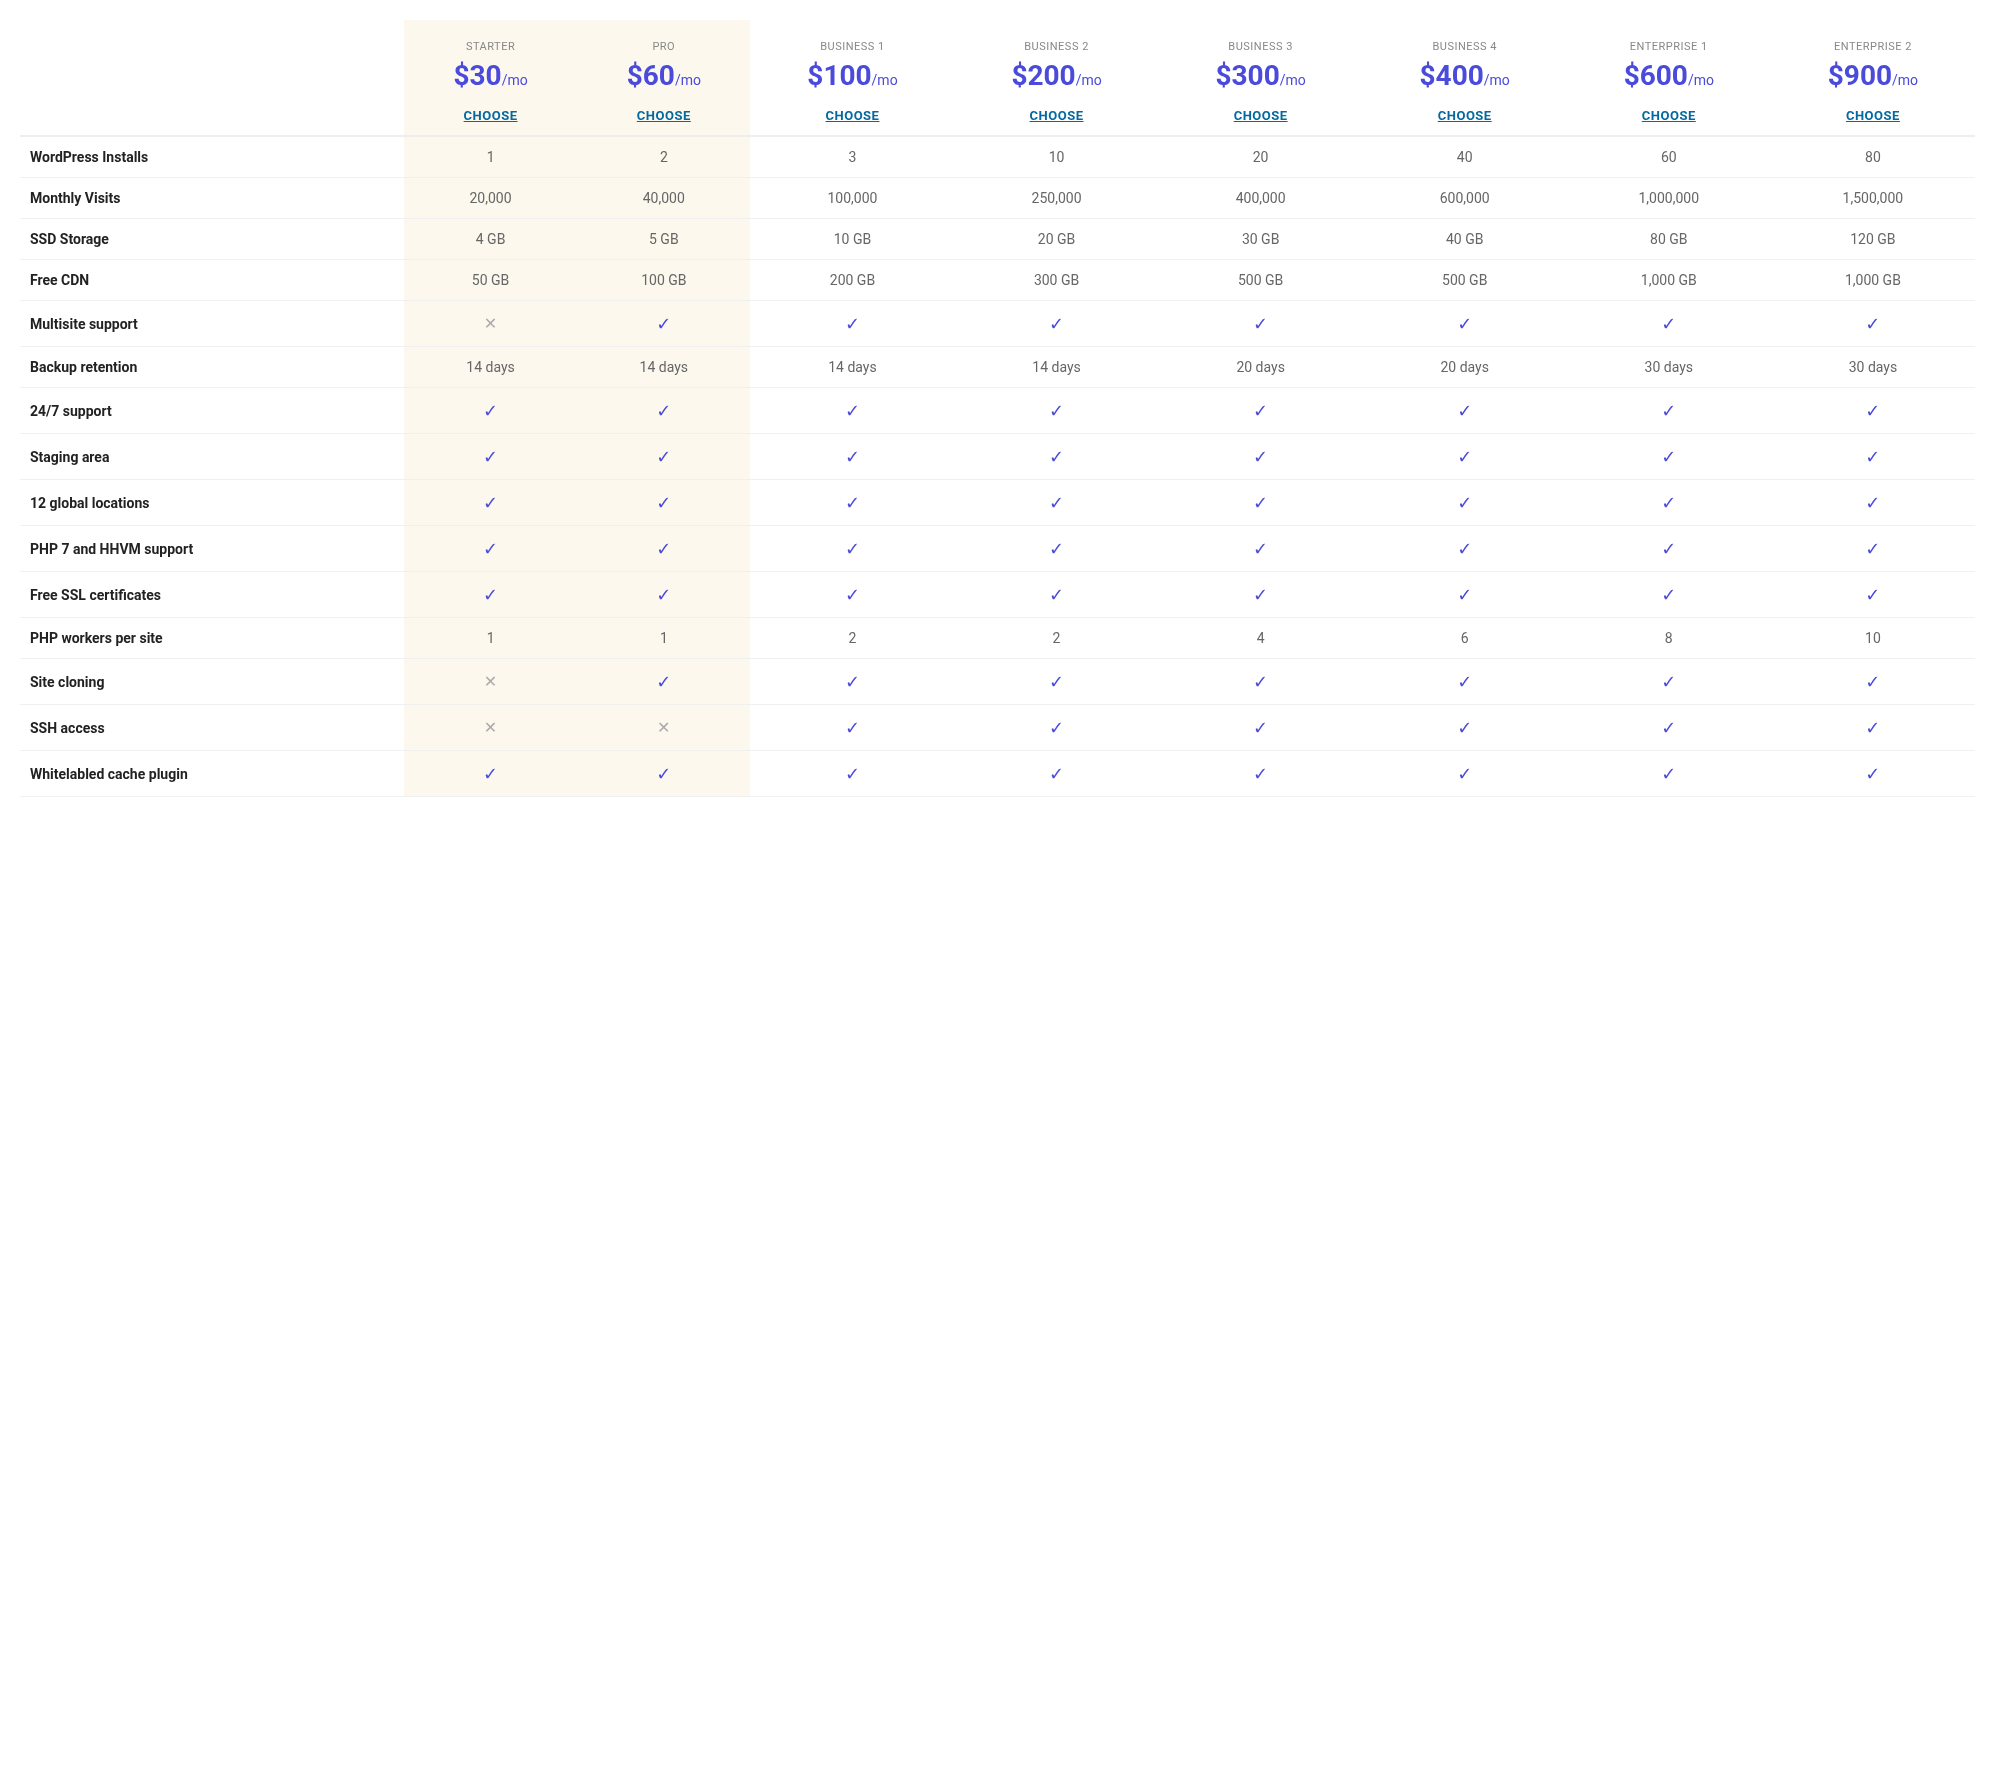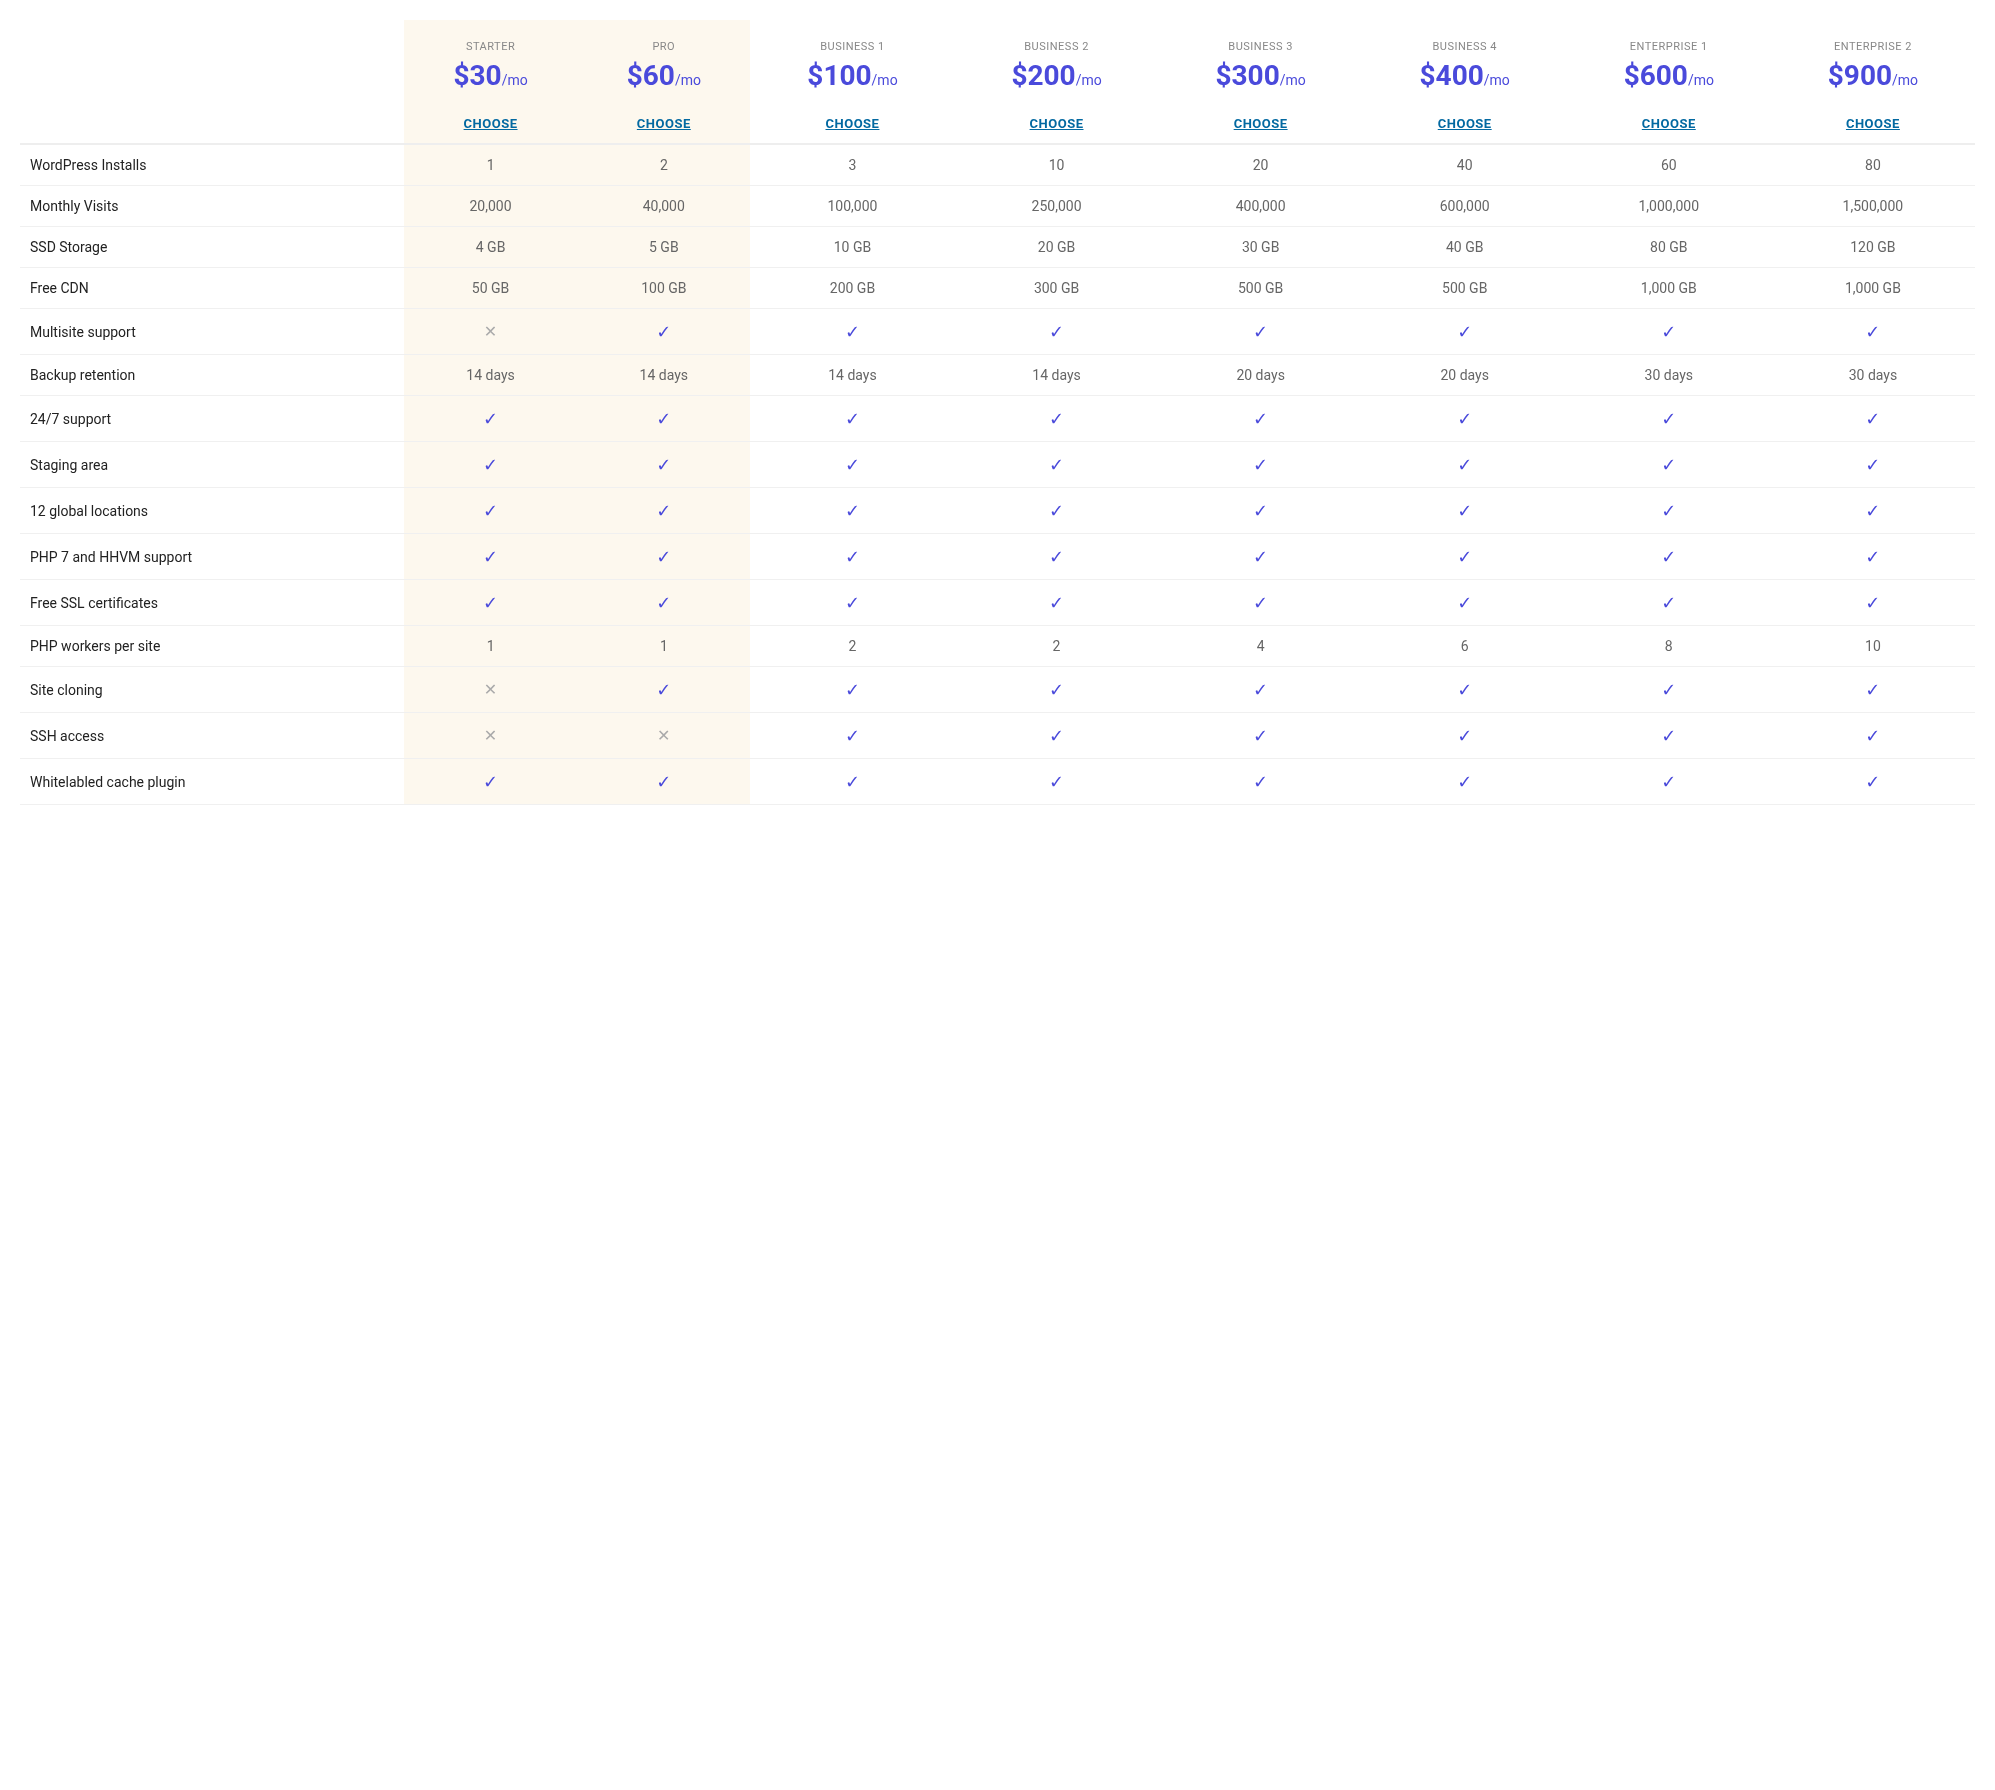--- a/index.html
+++ b/index.html
@@ -16,21 +16,21 @@
     }
     .pricing-table th, .pricing-table td {
       padding: 12px 8px;
       text-align: center;
       border-bottom: 1px solid #f0f0f0;
     }
     .pricing-table th:first-child,
     .pricing-table td:first-child {
       text-align: left;
       padding-left: 10px;
-      font-weight: 400;
+      font-weight: 700;
       font-size: 14px;
       color: #222;
       min-width: 200px;
     }
     .plan-header {
       vertical-align: top;
       padding-bottom: 10px;
     }
     .plan-name {
       font-size: 11px;
@@ -39,21 +39,21 @@
       letter-spacing: 0.5px;
       text-transform: uppercase;
       display: block;
       margin-bottom: 6px;
     }
     .plan-price {
       font-size: 28px;
       font-weight: 700;
       color: #4a4adb;
       display: block;
-      margin-bottom: 20px;
+      margin-bottom: 12px;
     }
     .plan-price .mo {
       font-size: 14px;
       font-weight: 400;
     }
     .choose-btn {
       color: #0369a1;
       text-decoration: underline;
       font-size: 13px;
       font-weight: 700;

